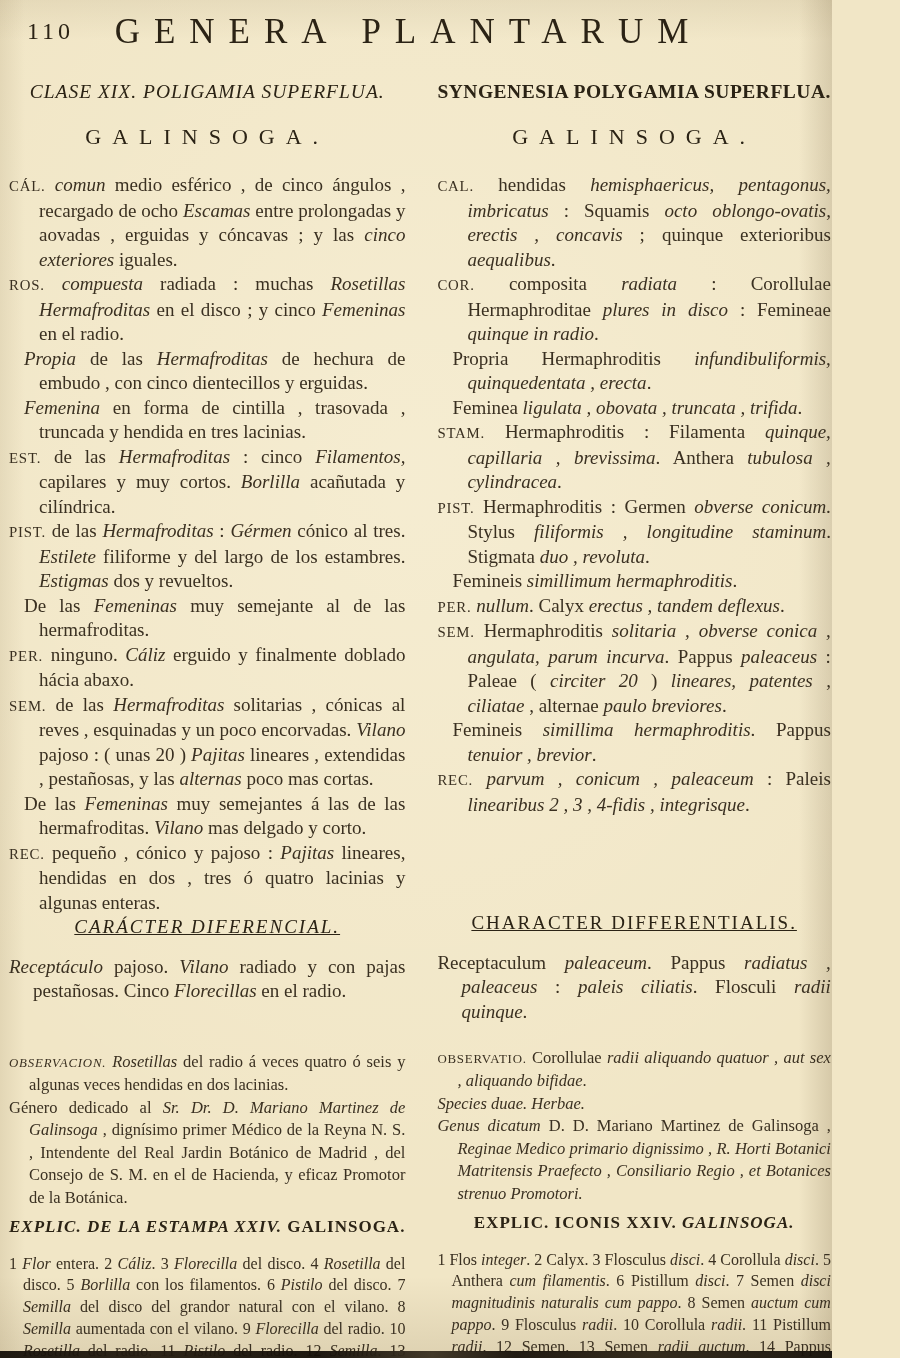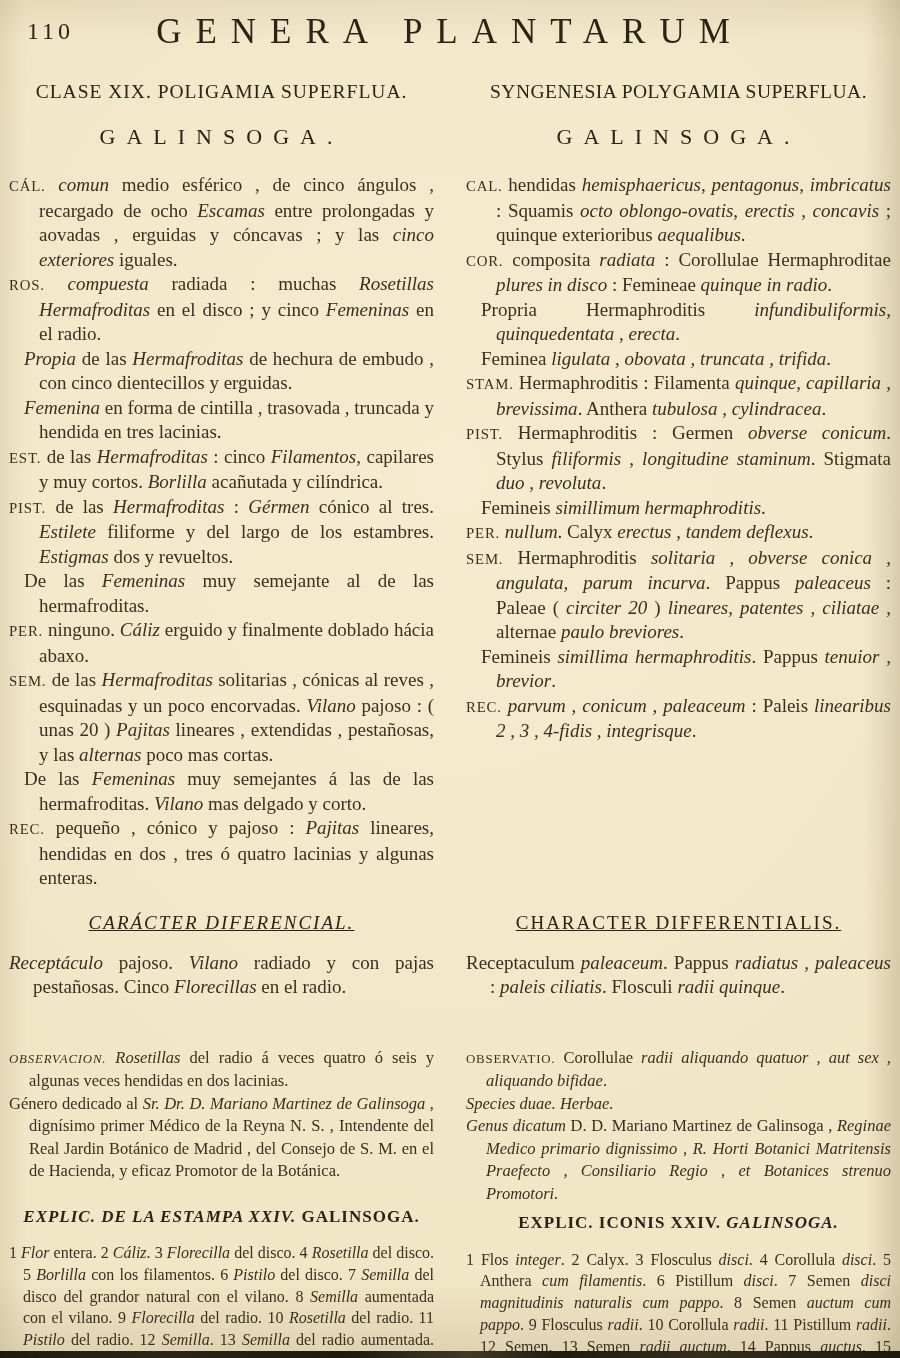--- a/index.html
+++ b/index.html
@@ -9,22 +9,22 @@
   }
   *{box-sizing:border-box;}
   html,body{margin:0;padding:0;}
   body{
     width:900px;height:1358px;overflow:hidden;
     font-family:"Liberation Serif","DejaVu Serif",serif;
     color:var(--ink);
     background:var(--paper);
   }
   .page{
-    position:relative;width:900px;height:1358px;overflow:hidden;
-    padding:8px 5px 0 5px;
+    position:relative;width:832px;height:1358px;overflow:hidden;
+    padding:8px 20px 0 5px;
     background:
       radial-gradient(120% 90% at 50% 35%, rgba(255,251,235,0.30), rgba(255,251,235,0) 60%),
       linear-gradient(to right, rgba(120,98,58,0.12), rgba(120,98,58,0) 3%, rgba(120,98,58,0) 96%, rgba(104,84,50,0.20)),
       linear-gradient(to bottom, rgba(120,98,58,0.10), rgba(120,98,58,0) 3%, rgba(120,98,58,0) 94%, rgba(104,84,50,0.14)),
       var(--paper);
   }
   header{position:relative;height:52px;}
   .page-number{
     position:absolute;left:22px;top:10px;
     font-size:24px;letter-spacing:4px;color:var(--ink-dark);
@@ -36,22 +36,22 @@
   }
   .columns{
     display:grid;grid-template-columns:1fr 1fr;column-gap:32px;
     padding:0 4px;margin-top:4px;
   }
   .col{font-size:19px;line-height:24.5px;}
   .class-heading{
     margin:16px 0 0;text-align:center;font-weight:normal;
     font-size:19.5px;color:var(--ink-dark);white-space:nowrap;
   }
-  .left .class-heading{letter-spacing:1px;}
-  .right .class-heading{letter-spacing:0.5px;}
+  .left .class-heading{font-style:italic;letter-spacing:1px;}
+  .right .class-heading{letter-spacing:0.5px;font-weight:bold;}
   .genus-heading{
     margin:20px 0 0;text-align:center;font-weight:normal;
     font-size:22px;letter-spacing:11px;color:var(--ink-dark);white-space:nowrap;
   }
   .sec{margin:0;}
   .sec-desc{margin-top:24px;min-height:738px;}
   .char-heading{
     margin:0 0 15px;text-align:center;font-weight:normal;
     font-size:19px;letter-spacing:2px;color:var(--ink-dark);text-decoration:underline;
   }

